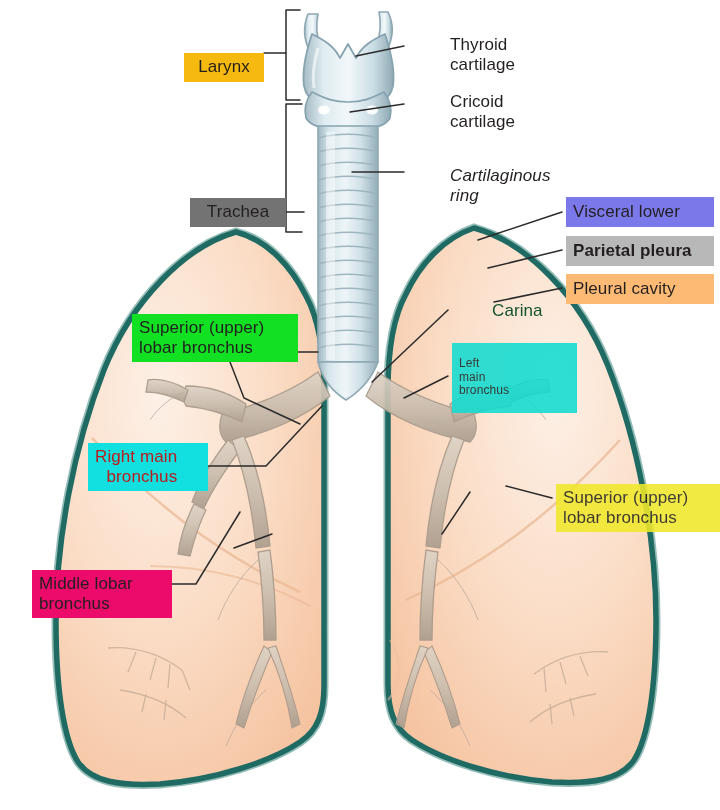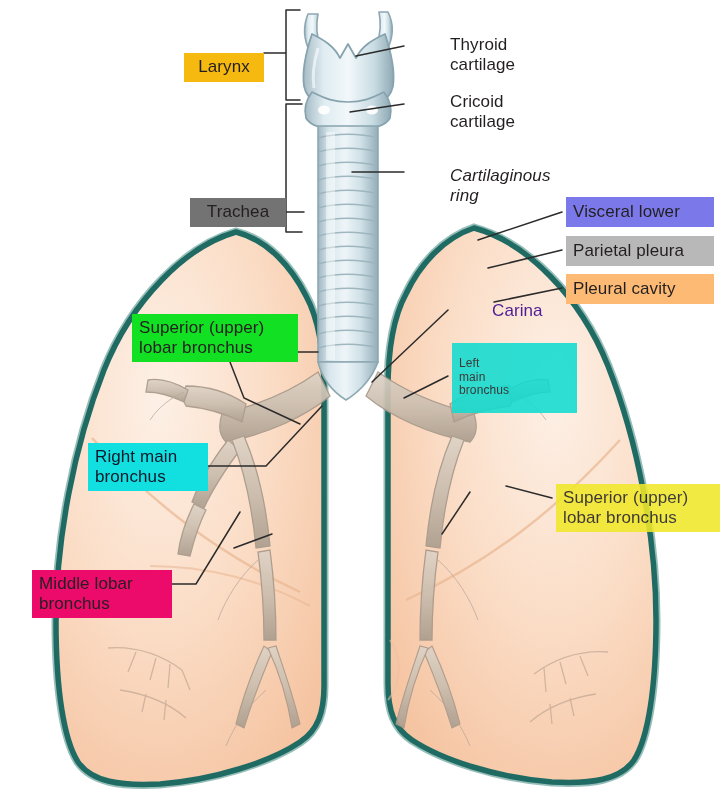--- a/index.html
+++ b/index.html
@@ -253,28 +253,28 @@
 
   <div class="lbl boxed ctr" style="left: 184px; top: 39px; width: 80px; min-height: 29px; font-size: 17px; color: rgb(35, 31, 32); background: rgb(245, 185, 15); margin-top: 14px;">Larynx</div>
   <div class="lbl plain lft" style="left: 410px; top: 31px; width: 120px; min-height: 48px; font-size: 17px; color: rgb(35, 31, 32);">Thyroid
 cartilage</div>
   <div class="lbl plain lft" style="left: 410px; top: 88px; width: 120px; min-height: 48px; font-size: 17px; color: rgb(35, 31, 32);">Cricoid
 cartilage</div>
   <div class="lbl plain lft" style="left: 410px; top: 162px; width: 140px; min-height: 48px; font-size: 17px; color: rgb(35, 31, 32); font-style: italic;">Cartilaginous
 ring</div>
   <div class="lbl boxed ctr" style="left: 190px; top: 198px; width: 96px; min-height: 29px; font-size: 17px; color: rgb(35, 31, 32); background: #737373;">Trachea</div>
   <div class="lbl boxed lft" style="left: 566px; top: 197px; width: 148px; min-height: 30px; font-size: 17px; color: rgb(35, 31, 32); background: rgb(123, 121, 234);">Visceral lower</div>
-  <div class="lbl boxed lft" style="left: 566px; top: 236px; width: 148px; min-height: 30px; font-size: 17px; color: rgb(35, 31, 32); background: rgb(184, 184, 184);">Parietal pleura</div>
+  <div class="lbl boxed lft" style="left: 566px; top: 236px; width: 148px; min-height: 30px; font-size: 17px; color: rgb(35, 31, 32); background: rgb(184, 184, 184); font-weight: bold;">Parietal pleura</div>
   <div class="lbl boxed lft" style="left: 566px; top: 274px; width: 148px; min-height: 30px; font-size: 17px; color: rgb(35, 31, 32); background: #fdba74;">Pleural cavity</div>
-  <div class="lbl plain lft" style="left: 452px; top: 299px; width: 90px; min-height: 24px; font-size: 17px; color: #4c1d95;">Carina</div>
+  <div class="lbl plain lft" style="left: 452px; top: 299px; width: 90px; min-height: 24px; font-size: 17px; color: #14532d;">Carina</div>
   <div class="lbl boxed lft" style="left: 132px; top: 314px; width: 166px; min-height: 48px; font-size: 17px; color: rgb(35, 31, 32); background: rgb(18, 224, 34);">Superior (upper)
 lobar bronchus</div>
   <div class="lbl boxed lft" style="left: 452px; top: 343px; width: 125px; min-height: 70px; font-size: 12px; color: rgb(35, 31, 32); background: rgb(18, 220, 208); opacity: 0.88;">Left
 main
 bronchus</div>
-  <div class="lbl boxed lft" style="left: 88px; top: 443px; width: 120px; min-height: 48px; font-size: 17px; color: #0f172a; background: rgb(18, 224, 224);">Right main
+  <div class="lbl boxed lft" style="left: 88px; top: 443px; width: 120px; min-height: 48px; font-size: 17px; color: #b91c1c; background: rgb(18, 224, 224); text-align: right;">Right main
 bronchus</div>
   <div class="lbl boxed lft" style="left: 556px; top: 484px; width: 164px; min-height: 48px; font-size: 17px; color: rgb(35, 31, 32); background: rgb(240, 232, 42); opacity: 0.88;">Superior (upper)
 lobar bronchus</div>
   <div class="lbl boxed lft" style="left: 32px; top: 570px; width: 140px; min-height: 48px; font-size: 17px; color: rgb(35, 31, 32); background: rgb(236, 10, 107);">Middle lobar
 bronchus</div>
 
 </div>
 
 </body></html>

